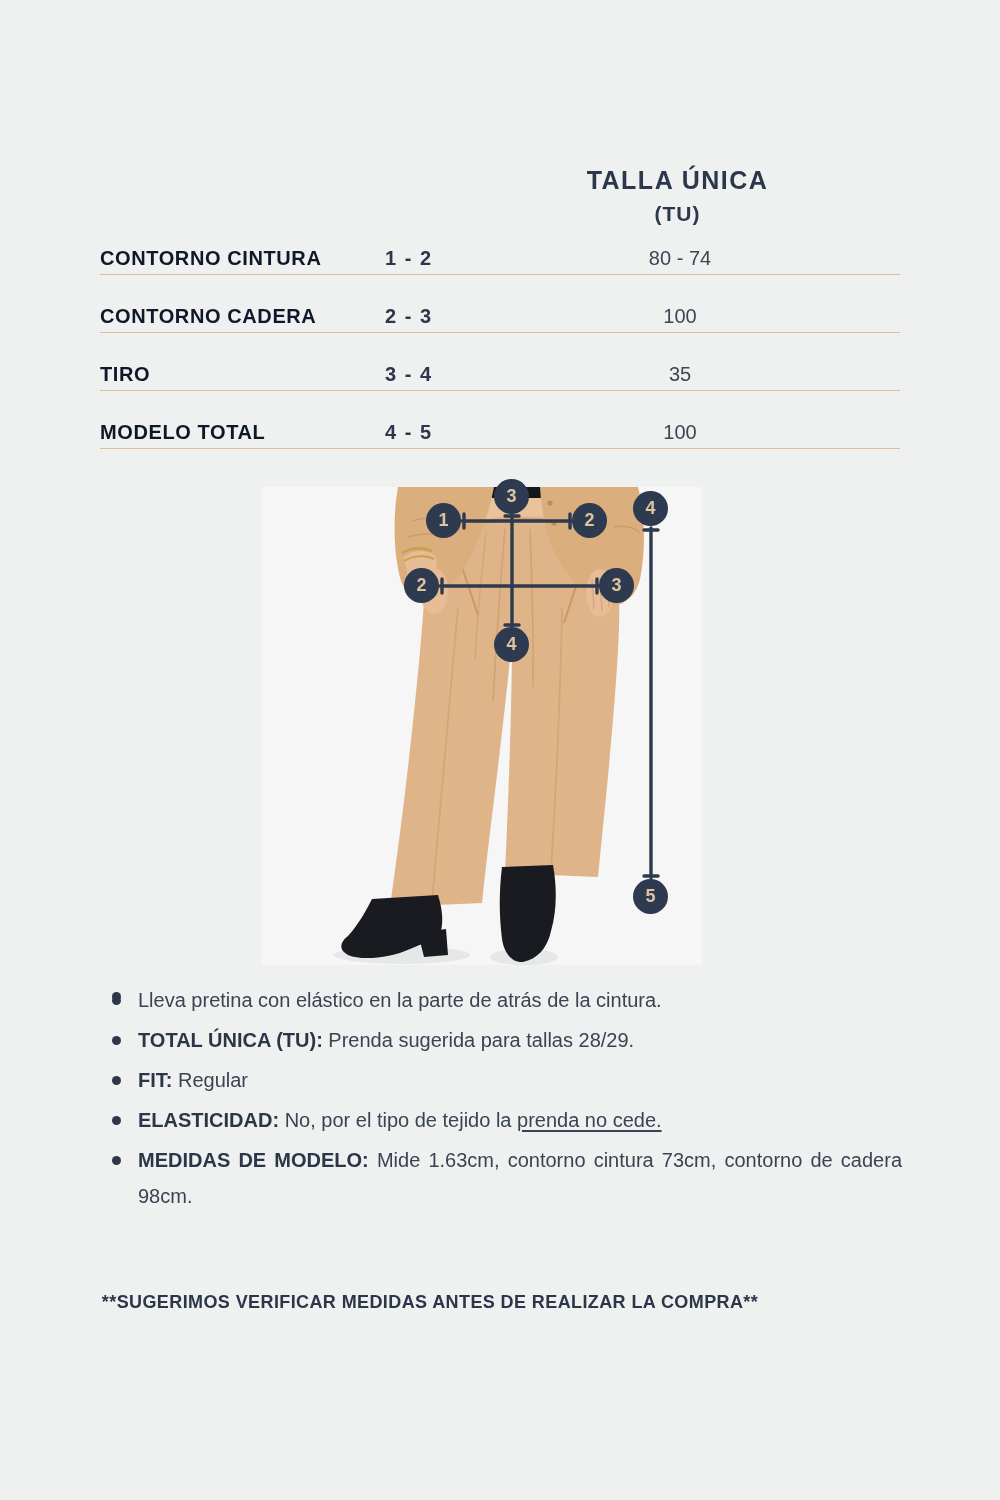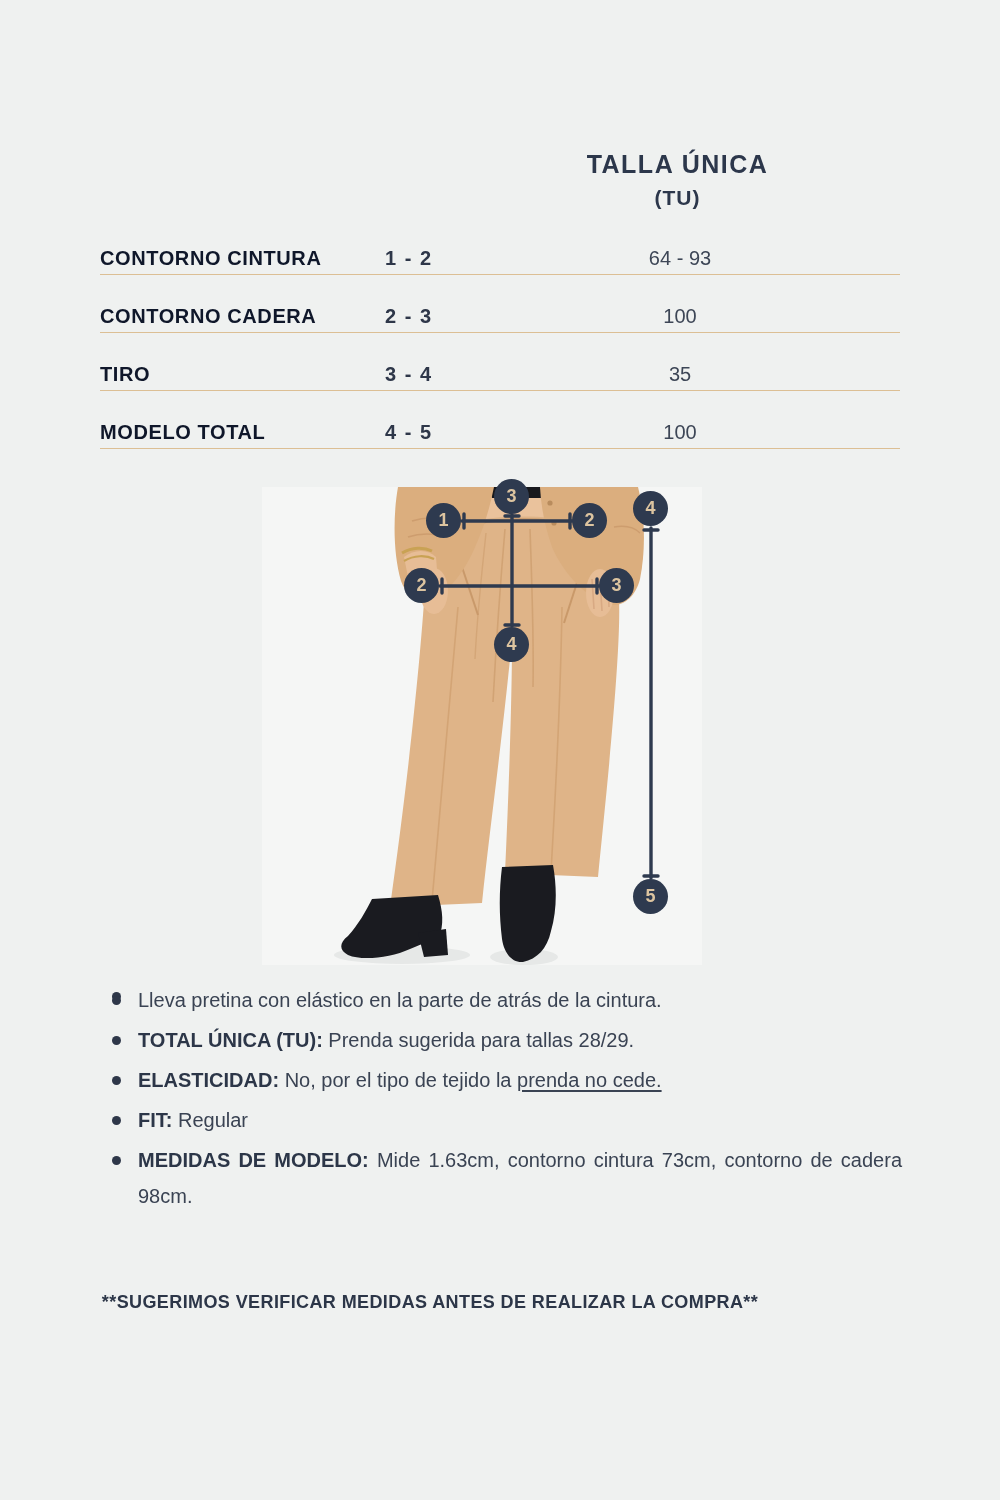--- a/index.html
+++ b/index.html
@@ -9,21 +9,21 @@
     background:#eff1f0;
     font-family:"Liberation Sans",sans-serif;
     color:#2e3749;
     overflow:hidden;
   }
   
   .col-header{
     position:absolute;left:455px;top:150px;width:445px;
     text-align:center;color:#2c374b;
   }
-  .col-header .l1{font-size:25px;font-weight:600;letter-spacing:1.5px;}
+  .col-header .l1{font-size:25px;font-weight:600;letter-spacing:1.5px;margin-top:16px;}
   .col-header .l2{font-size:21px;font-weight:600;letter-spacing:1px;margin-top:7px;}
   .trow{
     position:absolute;left:100px;width:800px;height:27px;
     border-bottom:1.5px solid #dcbf94;
     font-size:20px;line-height:22px;
   }
   .trow .lbl{position:absolute;left:0;top:0;font-weight:700;letter-spacing:0.6px;color:#0f172a;}
   .trow .pts{position:absolute;left:285px;top:0;font-weight:700;letter-spacing:1.5px;color:#2e3749;}
   .trow .val{position:absolute;left:460px;width:240px;top:0;text-align:center;font-weight:400;color:#3d4656;}
   .r0{top:247px;} .r1{top:305px;} .r2{top:363px;} .r3{top:421px;}
@@ -63,21 +63,21 @@
 <div class="page">
 
   <div class="col-header">
     <div class="l1">TALLA ÚNICA</div>
     <div class="l2">(TU)</div>
   </div>
 
   <div class="trow r0">
     <span class="lbl">CONTORNO CINTURA</span>
     <span class="pts">1 - 2</span>
-    <span class="val">64 - 93</span>
+    <span class="val">80 - 74</span>
   </div>
   <div class="trow r1">
     <span class="lbl">CONTORNO CADERA</span>
     <span class="pts">2 - 3</span>
     <span class="val">100</span>
   </div>
   <div class="trow r2">
     <span class="lbl">TIRO</span>
     <span class="pts">3 - 4</span>
     <span class="val">35</span>
@@ -194,27 +194,27 @@
     <li>
       <span class="dot"></span>
       <span class="b"></span><span>Lleva pretina con elástico en la parte de atrás de la cintura.</span><span class="u"></span>
     </li>
     <li>
       <span class="dot"></span>
       <span class="b">TOTAL ÚNICA (TU):</span><span> Prenda sugerida para tallas 28/29.</span><span class="u"></span>
     </li>
     <li>
       <span class="dot"></span>
+      <span class="b">FIT:</span><span> Regular</span><span class="u"></span>
+    </li>
+    <li>
+      <span class="dot"></span>
       <span class="b">ELASTICIDAD:</span><span> No, por el tipo de tejido la </span><span class="u">prenda no cede.</span>
     </li>
     <li>
       <span class="dot"></span>
-      <span class="b">FIT:</span><span> Regular</span><span class="u"></span>
-    </li>
-    <li>
-      <span class="dot"></span>
       <span class="b">MEDIDAS DE MODELO:</span><span> Mide 1.63cm, contorno cintura 73cm, contorno de cadera 98cm.</span><span class="u"></span>
     </li>
   </ul>
 
   <div class="footer">**SUGERIMOS VERIFICAR MEDIDAS ANTES DE REALIZAR LA COMPRA**</div>
 
 </div>
 
 </body></html>

